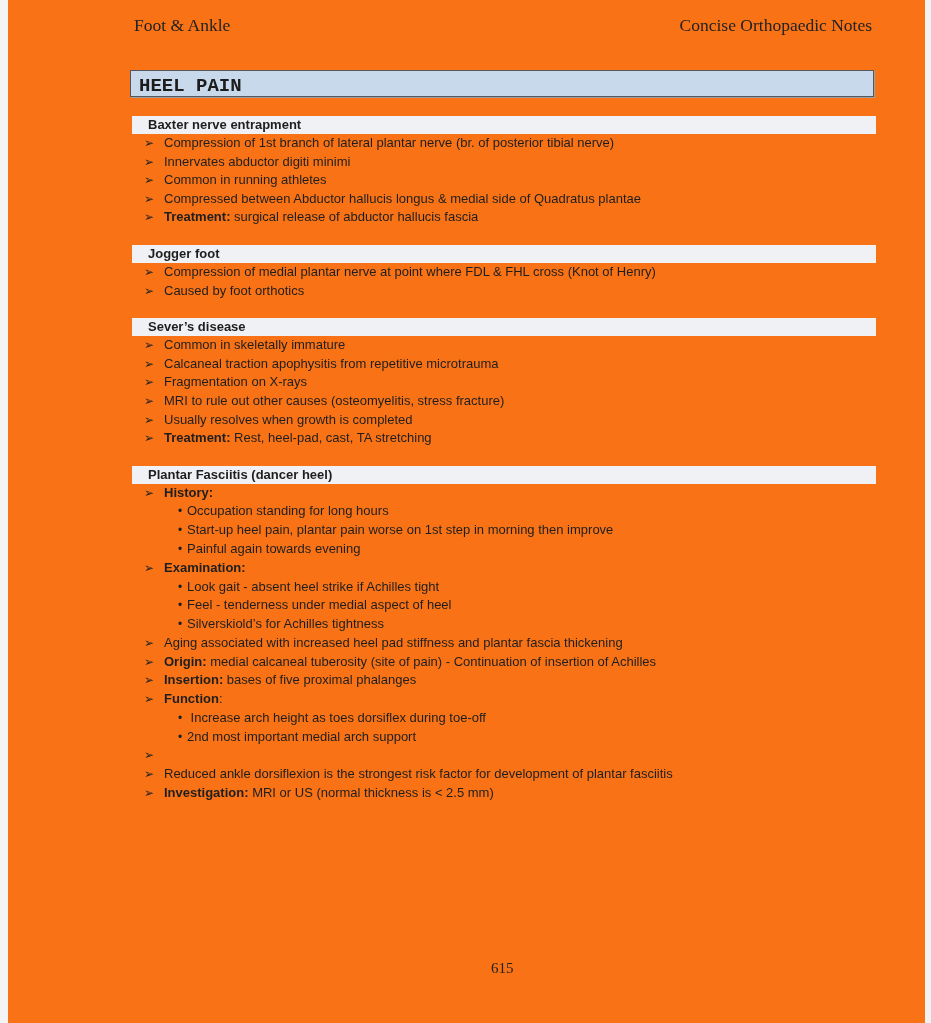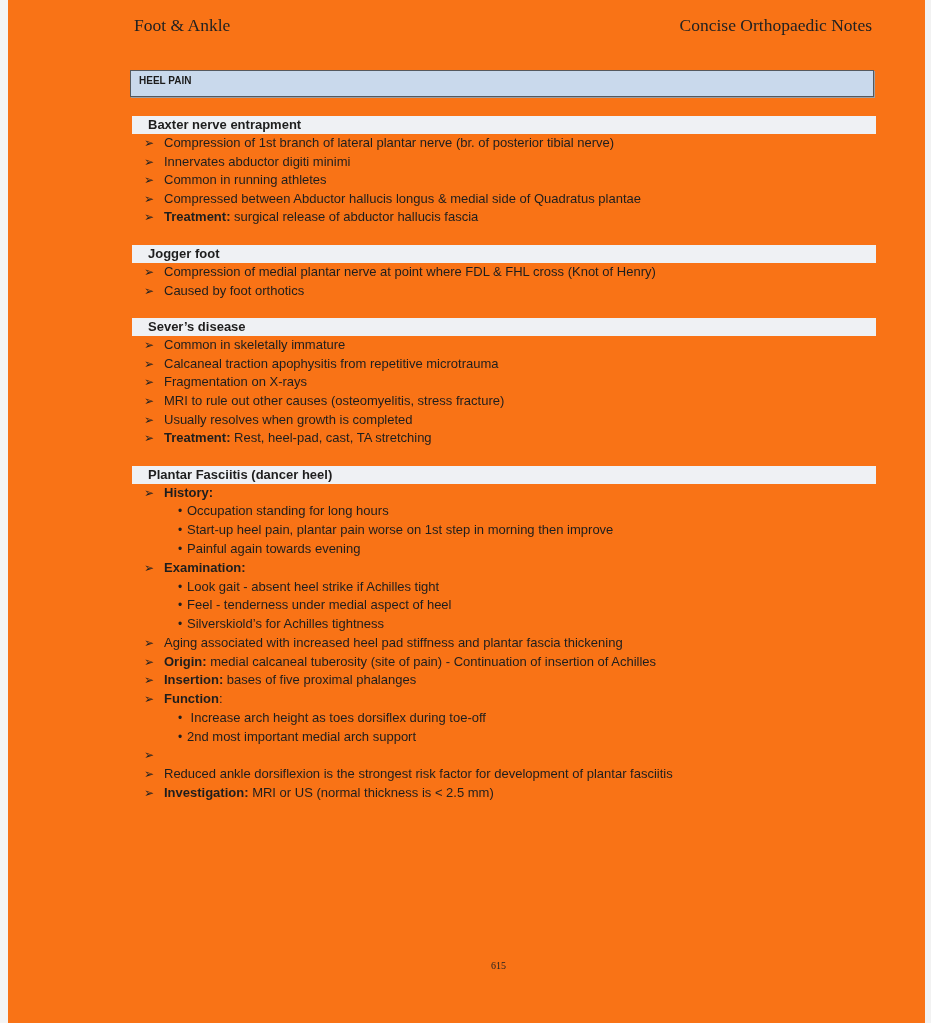--- a/index.html
+++ b/index.html
@@ -15,40 +15,40 @@
     .running-head {
       position: absolute; top: 15px; font-family: "Liberation Serif", serif; font-size: 17.5px; color: #222;
     }
     .rh-left { left: 126px; }
     .rh-right { right: 57px; }
     .title-box {
       position: absolute; left: 122px; top: 70px; width: 742px; height: 25px;
       background: #c9d9ec; border: 1px solid #55595e; box-shadow: 1px 1px 0 #9aa0a6;
     }
     .title-box span {
-      position: absolute; left: 8px; top: 4px; font-family: Liberation Sans, sans-serif;
-      font-weight: bold; font-size: 10px; color: #1c1c1c;
+      position: absolute; left: 8px; top: 4px; font-family: Liberation Mono, monospace;
+      font-weight: bold; font-size: 19px; color: #1c1c1c;
     }
     .content {
       position: absolute; left: 124px; top: 116px; width: 744px;
       font-family: "Liberation Sans", sans-serif; font-size: 13px; color: #1e1e1e;
     }
     .section { margin-bottom: 18px; }
     .sec-head {
       background: #eff1f4; font-weight: bold; height: 18px; line-height: 18px; padding-left: 16px;
     }
     .item { position: relative; height: 18.6px; line-height: 18.6px; padding-left: 32px; }
     .arrow {
       position: absolute; left: 12px; top: 0; font-size: 12px; color: #222;
     }
     .sub { position: relative; height: 18.9px; line-height: 18.9px; padding-left: 55px; }
     .dot { position: absolute; left: 46px; top: 0; font-size: 12px; }
     b { font-weight: bold; }
     .page-num {
-      position: absolute; left: 483px; top: 960px; font-family: "Liberation Serif", serif; font-size: 10px; color: #222;
+      position: absolute; left: 483px; top: 960px; font-family: "Liberation Serif", serif; font-size: 15px; color: #222;
     }
   </style>
 </head>
 <body>
 
 <div class="page">
   <span class="running-head rh-left">Foot &amp; Ankle</span>
   <span class="running-head rh-right">Concise Orthopaedic Notes</span>
 
   <div class="title-box">

